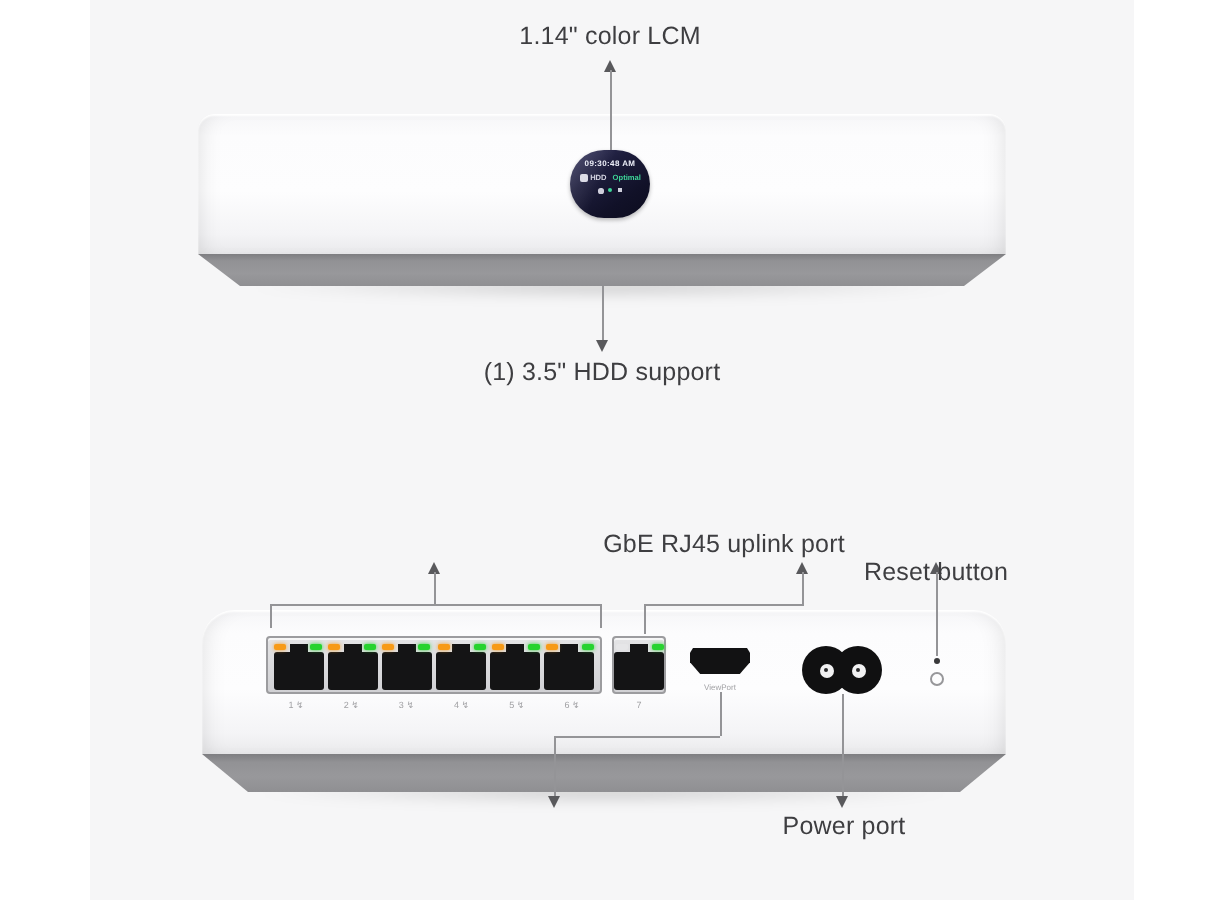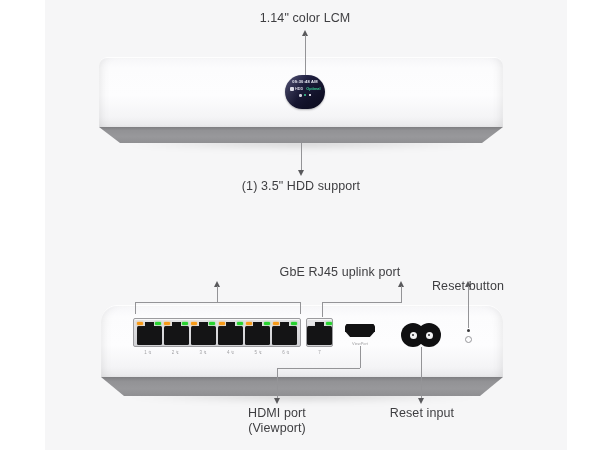--- a/index.html
+++ b/index.html
@@ -117,21 +117,21 @@
       <span class="f-dot-w"></span>
       <span class="f-dot-g"></span>
       <span class="f-sq-w"></span>
     </div>
   </div>
 
   <div class="cline" style="left:300.5px;top:143px;width:1px;height:27px;"></div>
   <div class="arrow-down" style="left:297.5px;top:170px;"></div>
   <div class="callout" style="left:301px;top:179px;">(1) 3.5" HDD support</div>
 
-  <div class="callout" style="left:340px;top:265px;">GbE RJ45 uplink port</div>
+  <div class="callout" style="left:362px;top:265px;">GbE RJ45 uplink port</div>
   <div class="callout" style="left:468px;top:279px;">Reset button</div>
 
   <div class="arrow-up" style="left:213.5px;top:281px;"></div>
   <div class="cline" style="left:216.5px;top:286px;width:1px;height:16px;"></div>
   <div class="cline" style="left:135px;top:302px;width:166px;height:1px;"></div>
   <div class="cline" style="left:135px;top:302px;width:1px;height:12px;"></div>
   <div class="cline" style="left:300px;top:302px;width:1px;height:12px;"></div>
 
   <div class="arrow-up" style="left:397.5px;top:281px;"></div>
   <div class="cline" style="left:400.5px;top:286px;width:1px;height:17px;"></div>
@@ -214,21 +214,17 @@
     <span class="pin l"></span>
       <span class="pin r"></span>
   </div>
 
   <div class="reset-hole"></div>
 
   <div class="cline" style="left:359.5px;top:346px;width:1px;height:22px;"></div>
   <div class="cline" style="left:277px;top:368px;width:83px;height:1px;"></div>
   <div class="cline" style="left:276.5px;top:368px;width:1px;height:30px;"></div>
   <div class="arrow-down" style="left:273.5px;top:398px;"></div>
-  <div class="callout two-line" style="left:277px;top:406px;">
-    <div>HDMI port</div>
-    <div>(Viewport)</div>
-  </div>
 
   <div class="cline" style="left:420.5px;top:347px;width:1px;height:51px;"></div>
   <div class="arrow-down" style="left:417.5px;top:398px;"></div>
-  <div class="callout" style="left:422px;top:406px;">Reset input</div>
+  <div class="callout" style="left:422px;top:406px;">Power port</div>
 </div>
 
 </body></html>

